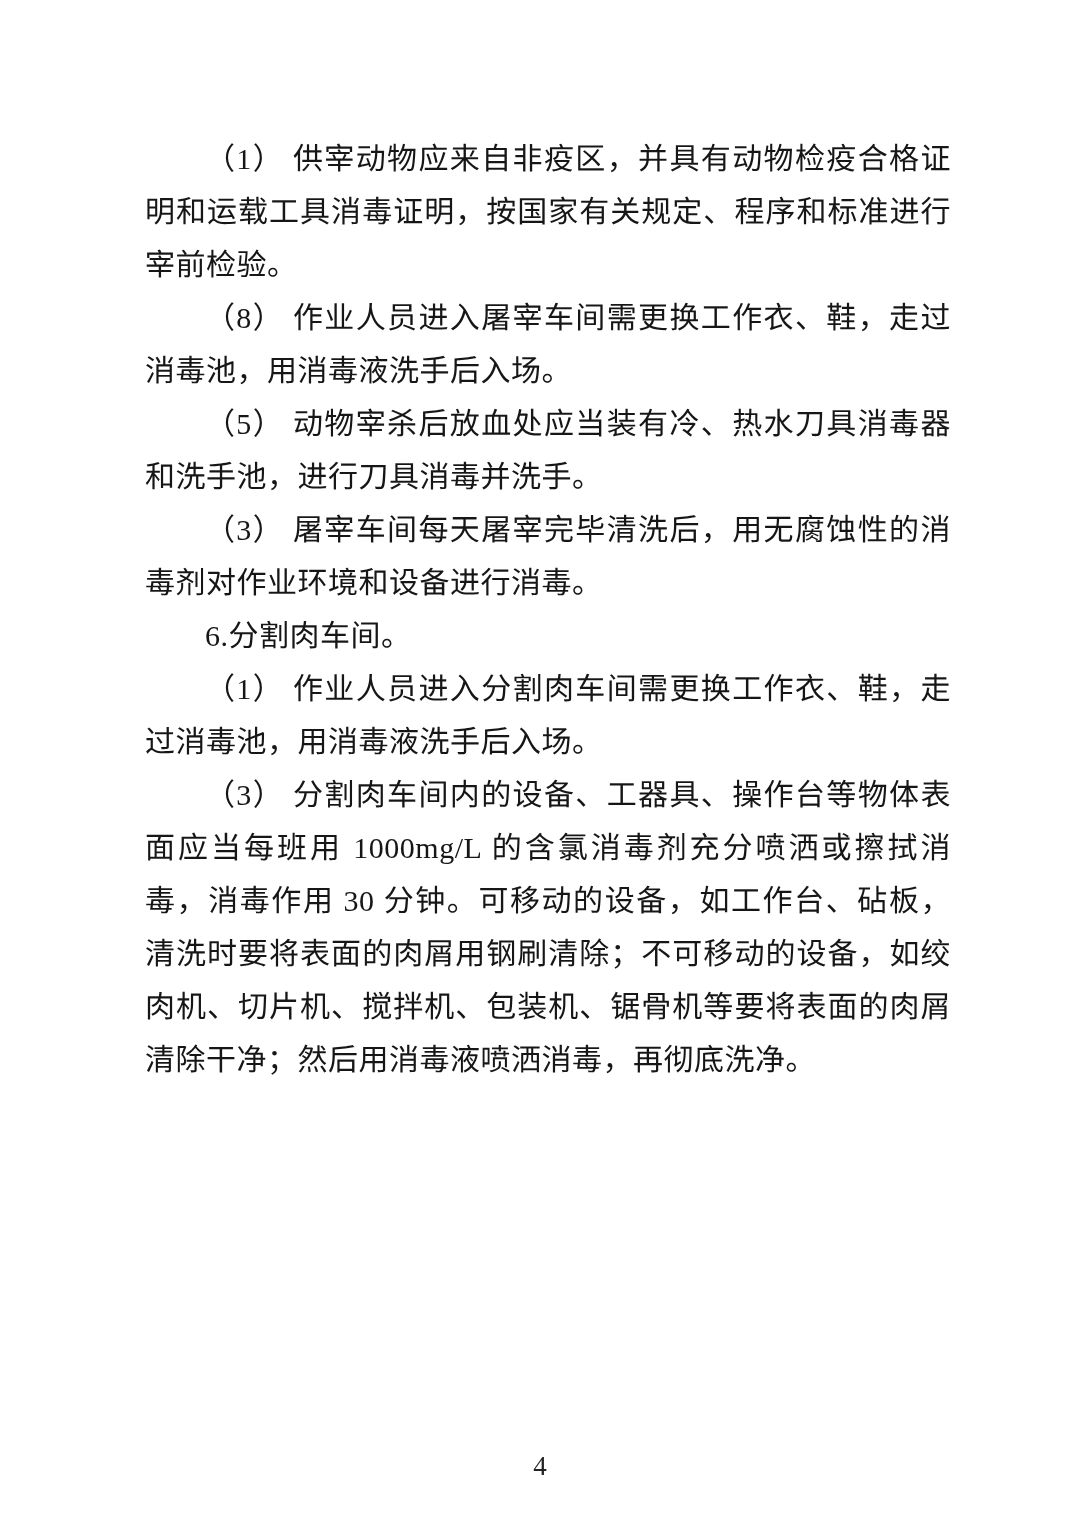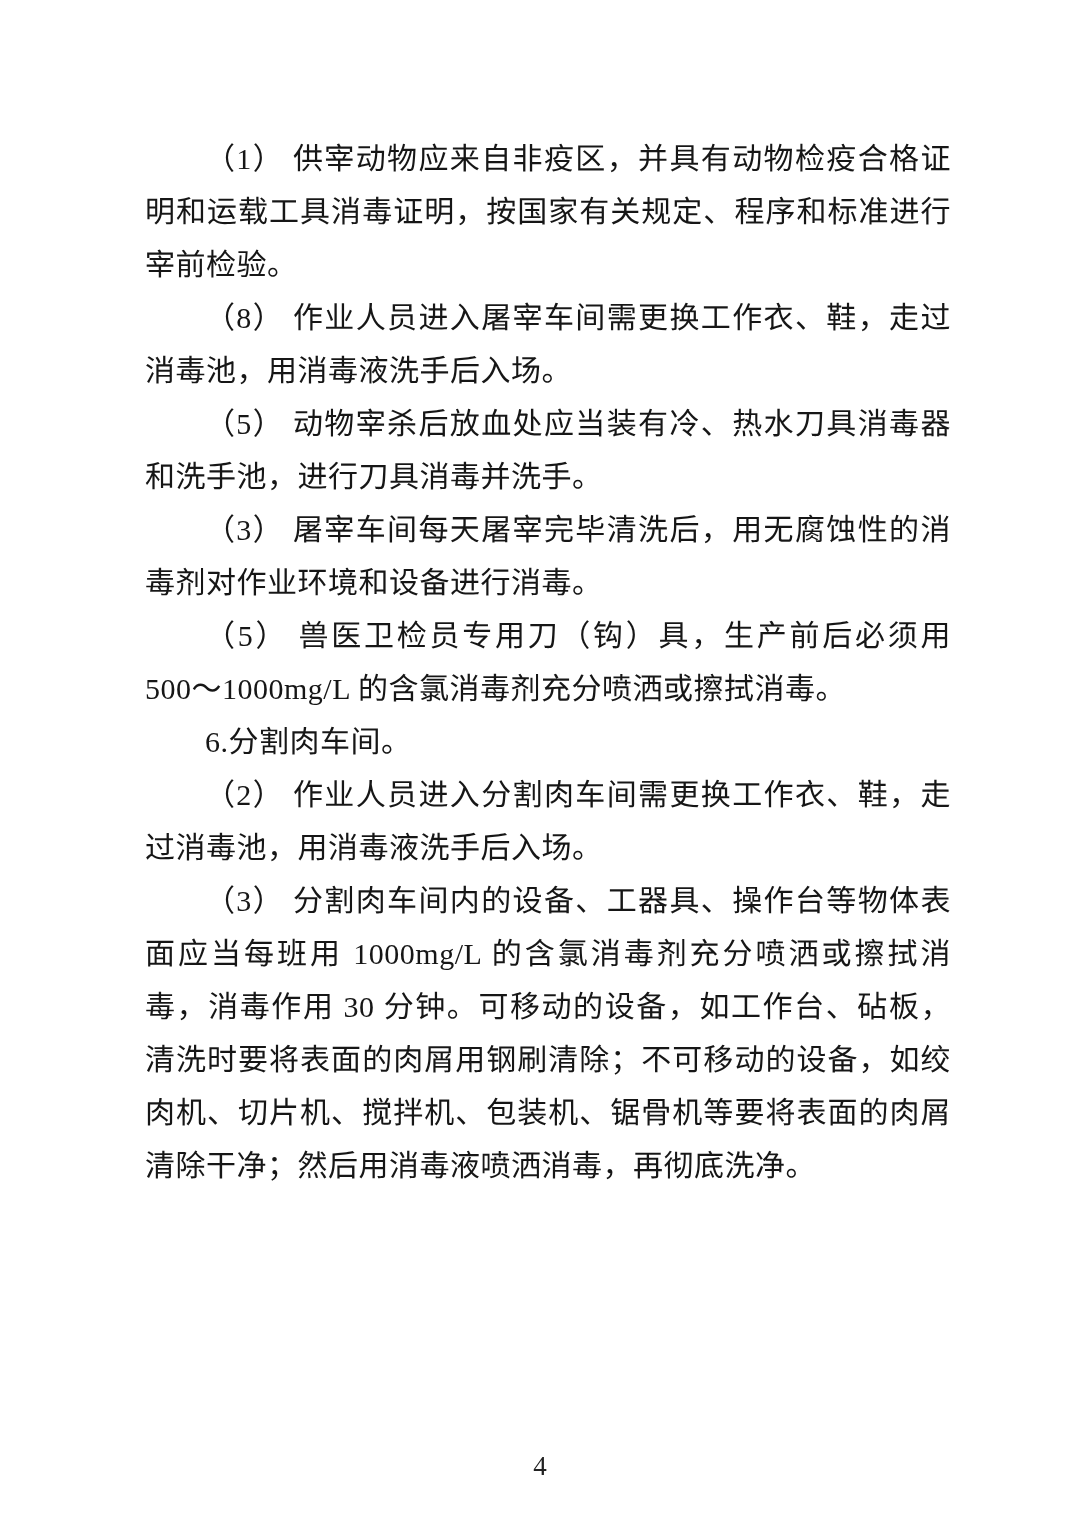--- a/index.html
+++ b/index.html
@@ -51,23 +51,22 @@
 </head>
 <body>
 
 <div class="page">
 
   <main class="content">
     <p>（1） 供宰动物应来自非疫区，并具有动物检疫合格证明和运载工具消毒证明，按国家有关规定、程序和标准进行宰前检验。</p>
     <p>（8） 作业人员进入屠宰车间需更换工作衣、鞋，走过消毒池，用消毒液洗手后入场。</p>
     <p>（5） 动物宰杀后放血处应当装有冷、热水刀具消毒器和洗手池，进行刀具消毒并洗手。</p>
     <p>（3） 屠宰车间每天屠宰完毕清洗后，用无腐蚀性的消毒剂对作业环境和设备进行消毒。</p>
-    <p>（5） 兽医卫检员专用刀（钩）具，生产前后必须用 500～1000mg/L 的含氯消毒剂充分喷洒或擦拭消毒。</p>
     <p>6.分割肉车间。</p>
-    <p>（2） 作业人员进入分割肉车间需更换工作衣、鞋，走过消毒池，用消毒液洗手后入场。</p>
+    <p>（1） 作业人员进入分割肉车间需更换工作衣、鞋，走过消毒池，用消毒液洗手后入场。</p>
     <p>（3） 分割肉车间内的设备、工器具、操作台等物体表面应当每班用 1000mg/L 的含氯消毒剂充分喷洒或擦拭消毒，消毒作用 30 分钟。可移动的设备，如工作台、砧板，清洗时要将表面的肉屑用钢刷清除；不可移动的设备，如绞肉机、切片机、搅拌机、包装机、锯骨机等要将表面的肉屑清除干净；然后用消毒液喷洒消毒，再彻底洗净。</p>
   </main>
 
   <footer class="page-footer">
     <span>4</span>
   </footer>
 
 </div>
 
 </body></html>

